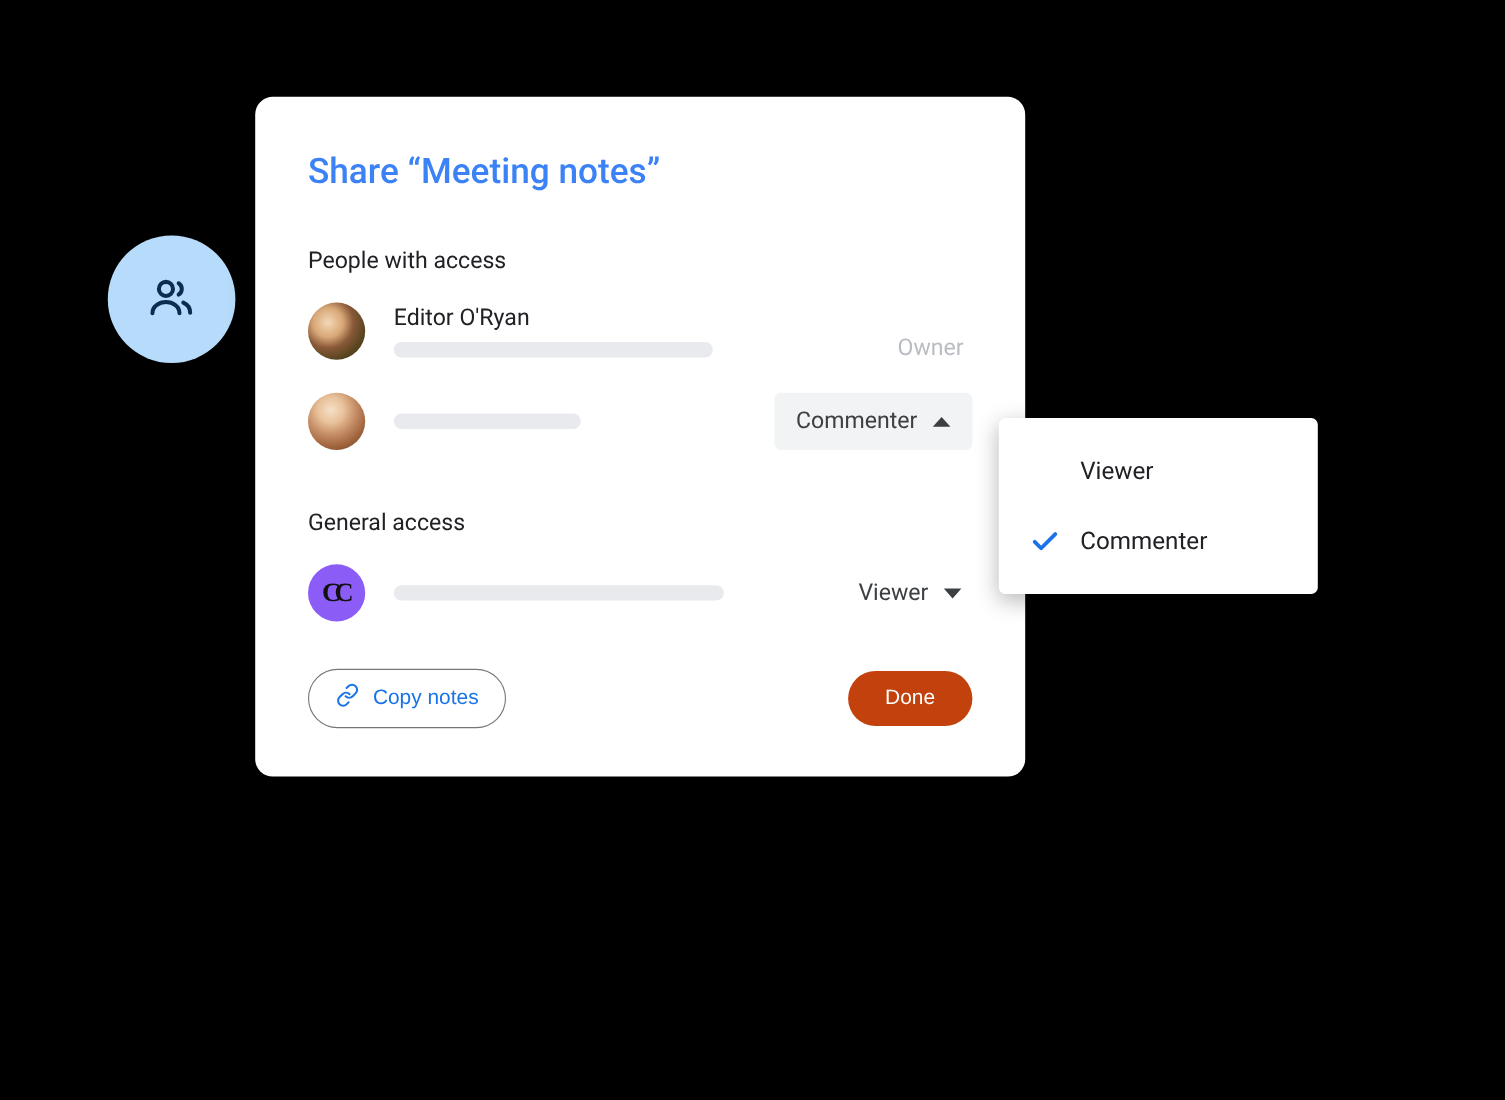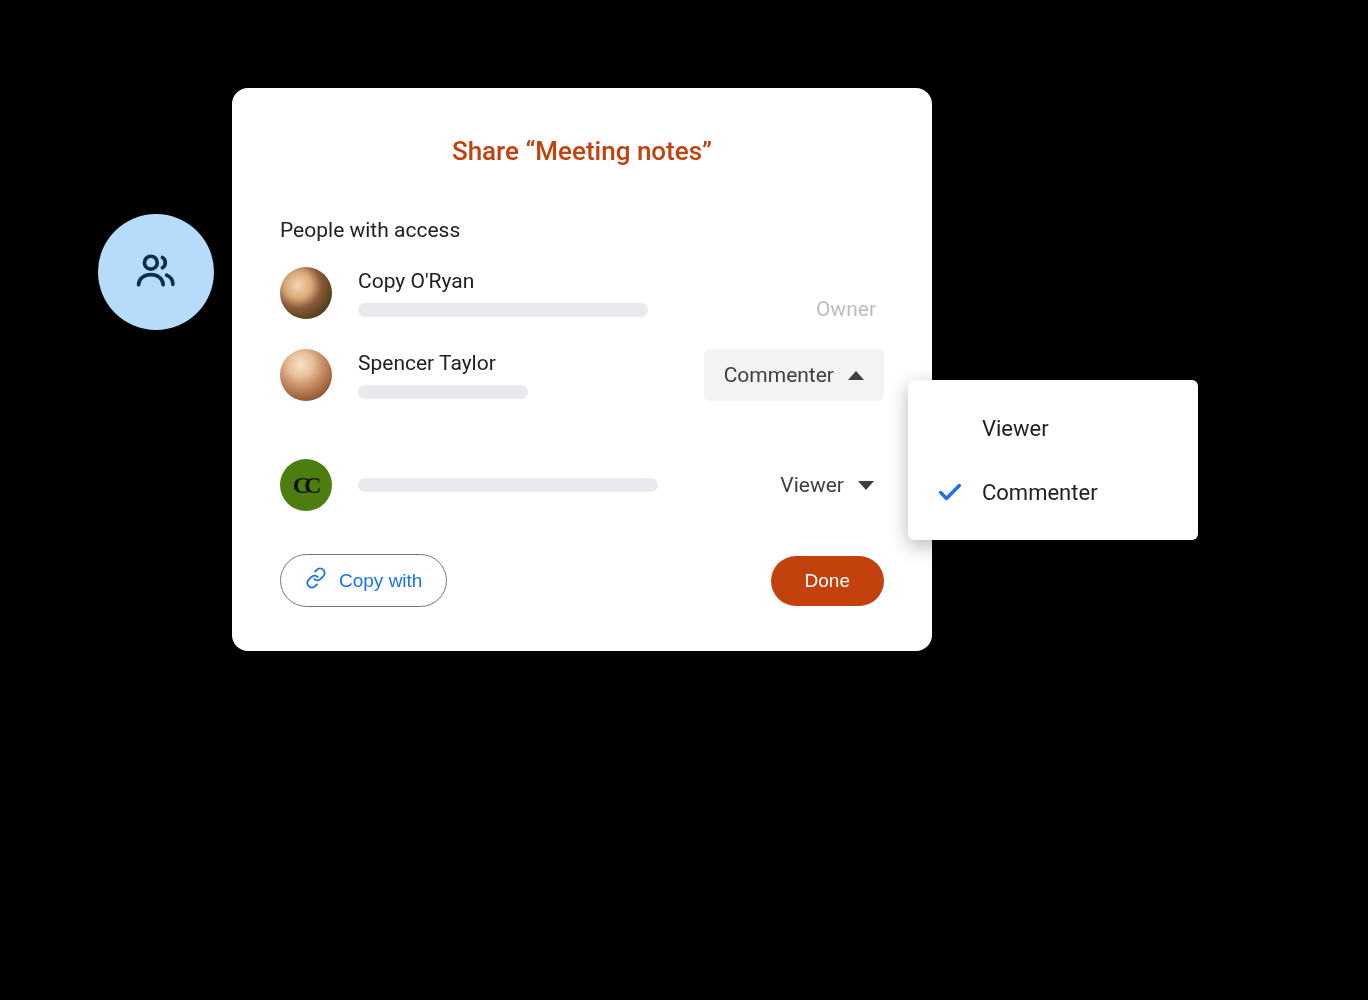--- a/index.html
+++ b/index.html
@@ -33,25 +33,24 @@
       position: absolute;
       left: 232px;
       top: 88px;
       width: 700px;
       background: #fff;
       border-radius: 16px;
       box-shadow: 0 8px 24px rgba(0,0,0,0.25);
       padding: 48px 48px 44px 48px;
     }
     .dialog-title {
-      font-size: 26px;
+      font-size: 32px;
       font-weight: 500;
-      color: #c2410c;
+      color: #3b82f6;
       margin-bottom: 52px;
-      text-align: center;
     }
     .section-heading {
       font-size: 21px;
       font-weight: 400;
       color: #202124;
       margin-bottom: 22px;
     }
     .access-row {
       display: flex;
       align-items: center;
@@ -70,21 +69,21 @@
     .avatar-1 {
       background: radial-gradient(circle at 35% 35%, #f3d7b8 0%, #d9a878 28%, #8a5a3a 48%, #5a4520 70%, #3a2d14 100%);
     }
     .avatar-2 {
       background: radial-gradient(circle at 40% 30%, #f6e0c8 0%, #e8c19a 25%, #c9926a 45%, #a0643c 70%, #5e3a22 100%);
     }
     .org-avatar {
       width: 52px;
       height: 52px;
       border-radius: 50%;
-      background: #4d7c0f;
+      background: #8b5cf6;
       flex-shrink: 0;
       margin-right: 26px;
       display: flex;
       align-items: center;
       justify-content: center;
       position: relative;
       text-align: right;
     }
     .org-avatar .cc {
       font-family: Georgia, serif;
@@ -231,40 +230,40 @@
   </div>
 
   <div class="dialog">
     <h1 class="dialog-title">Share “Meeting notes”</h1>
 
     <div class="section-heading">People with access</div>
 
     <div class="access-row">
       <div class="avatar avatar-1"></div>
       <div class="person-info">
-        <div class="person-name">Copy O'Ryan</div>
+        <div class="person-name">Editor O'Ryan</div>
         <div class="placeholder-bar placeholder-long"></div>
       </div>
       <div class="role-static">Owner</div>
     </div>
 
     <div class="access-row">
       <div class="avatar avatar-2"></div>
       <div class="person-info">
-        <div class="person-name">Spencer Taylor</div>
         <div class="placeholder-bar placeholder-med"></div>
       </div>
       <div class="role-button">
         <span>Commenter</span>
         <span class="caret-up"></span>
       </div>
     </div>
 
     <div class="section-gap"></div>
 
+    <div class="section-heading">General access</div>
 
     <div class="access-row">
       <div class="org-avatar">
         <span class="cc">CC</span>
       </div>
       <div class="person-info">
         <div class="placeholder-bar placeholder-wide"></div>
       </div>
       <div class="role-plain">
         <span>Viewer</span>
@@ -273,21 +272,21 @@
     </div>
 
     <div class="footer-row">
       <button class="copy-link-btn">
         <span>
           <svg viewBox="0 0 24 24" fill="none">
             <path d="M10 13a5 5 0 0 0 7.07 0l2.83-2.83a5 5 0 1 0-7.07-7.07L11 4.93" stroke="#1a73e8" stroke-width="2" stroke-linecap="round"></path>
             <path d="M14 11a5 5 0 0 0-7.07 0L4.1 13.83a5 5 0 1 0 7.07 7.07L13 19.07" stroke="#1a73e8" stroke-width="2" stroke-linecap="round"></path>
           </svg>
         </span>
-        <span>Copy with</span>
+        <span>Copy notes</span>
       </button>
       <button class="done-btn">Done</button>
     </div>
   </div>
 
   <div class="dropdown-menu">
     <div class="menu-item">
       <span class="menu-check"></span>
       <span class="menu-label">Viewer</span>
     </div>

